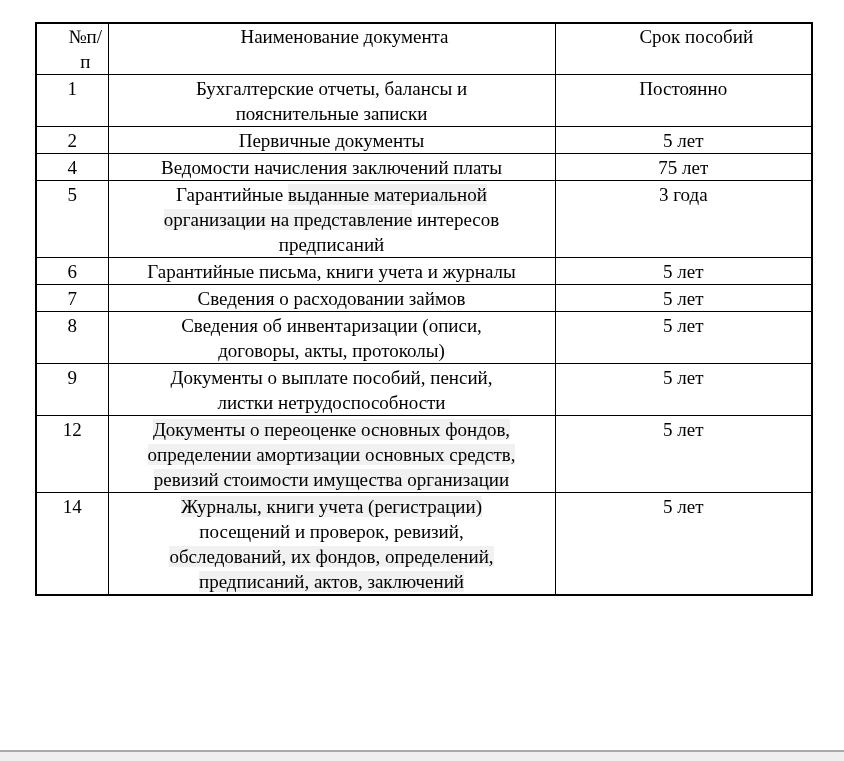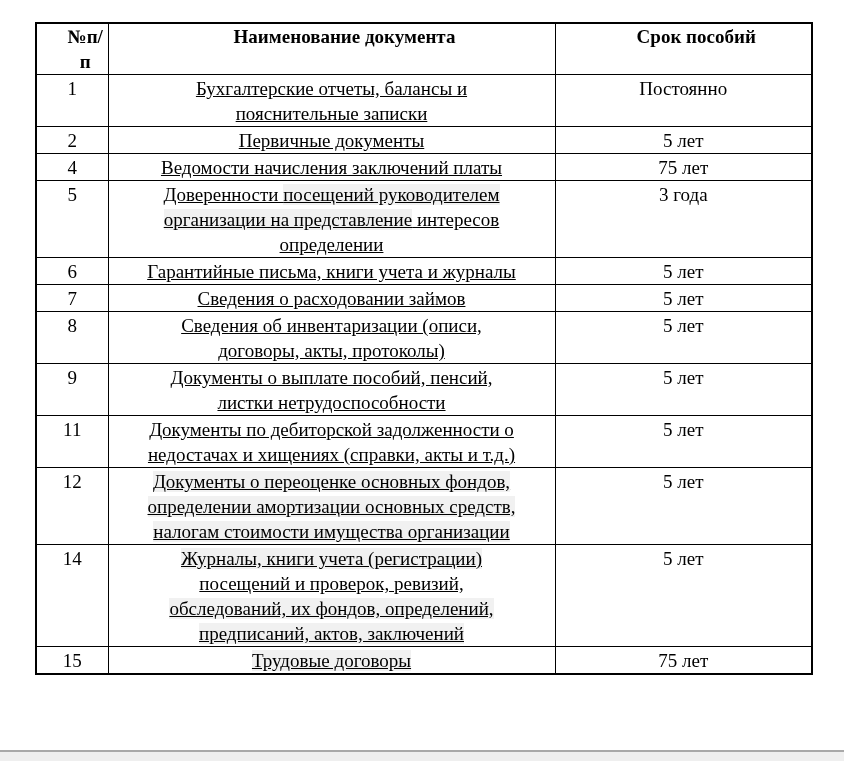--- a/index.html
+++ b/index.html
@@ -27,27 +27,26 @@
   .doc-table th, .doc-table td {
     border: 1px solid #000000;
     vertical-align: top;
     text-align: center;
     font-size: 19px;
     line-height: 25px;
     padding: 1px 2px 0 2px;
     overflow: hidden;
   }
   .doc-table th {
-    font-weight: bold;
+    font-weight: normal;
     padding-top: 0;
     padding-left: 28px;
   }
   .doc-table td div.line {
     white-space: nowrap;
-    text-decoration: underline;
   }
   span.hl {
     background: var(--hl, #f1f1f1);
   }
   .bottom-bar {
     position: absolute;
     left: 0;
     right: 0;
     bottom: 0;
     height: 9px;
@@ -92,23 +91,23 @@
         <tr>
           <td>4</td>
           <td>
             <div class="line"><span>Ведомости начисления заключений платы</span></div>
           </td>
           <td>75 лет</td>
         </tr>
         <tr>
           <td>5</td>
           <td>
-            <div class="line"><span>Доверенности </span><span class="hl">посещений руководителем</span></div>
+            <div class="line"><span>Гарантийные </span><span class="hl">выданные материальной</span></div>
             <div class="line"><span class="hl">организации на представление</span><span> интересов</span></div>
-            <div class="line"><span>определении</span></div>
+            <div class="line"><span>предписаний</span></div>
           </td>
           <td>3 года</td>
         </tr>
         <tr>
           <td>6</td>
           <td>
             <div class="line"><span>Гарантийные письма, книги учета и журналы</span></div>
           </td>
           <td>5 лет</td>
         </tr>
@@ -129,51 +128,36 @@
         </tr>
         <tr>
           <td>9</td>
           <td>
             <div class="line"><span>Документы о выплате пособий, пенсий,</span></div>
             <div class="line"><span>листки нетрудоспособности</span></div>
           </td>
           <td>5 лет</td>
         </tr>
         <tr>
-          <td>11</td>
-          <td>
-            <div class="line"><span>Документы по дебиторской задолженности о</span></div>
-            <div class="line"><span>недостачах и хищениях (справки, акты и т.д.)</span></div>
-          </td>
-          <td>5 лет</td>
-        </tr>
-        <tr>
           <td>12</td>
           <td>
             <div class="line"><span class="hl">Документы о переоценке основных фондов,</span></div>
             <div class="line"><span class="hl">определении амортизации основных средств,</span></div>
-            <div class="line"><span class="hl">налогам стоимости имущества организации</span></div>
+            <div class="line"><span class="hl">ревизий стоимости имущества организации</span></div>
           </td>
           <td>5 лет</td>
         </tr>
         <tr>
           <td>14</td>
           <td>
             <div class="line"><span class="hl">Журналы, книги учета (регистрации)</span></div>
             <div class="line"><span>посещений и проверок, ревизий,</span></div>
             <div class="line"><span class="hl">обследований, их фондов, определений,</span></div>
             <div class="line"><span class="hl">предписаний, актов, заключений</span></div>
           </td>
           <td>5 лет</td>
         </tr>
-        <tr>
-          <td>15</td>
-          <td>
-            <div class="line"><span class="hl">Трудовые договоры</span></div>
-          </td>
-          <td>75 лет</td>
-        </tr>
       </tbody>
   </table>
 
   <div class="bottom-bar"></div>
 
 </div>
 
 </body></html>

